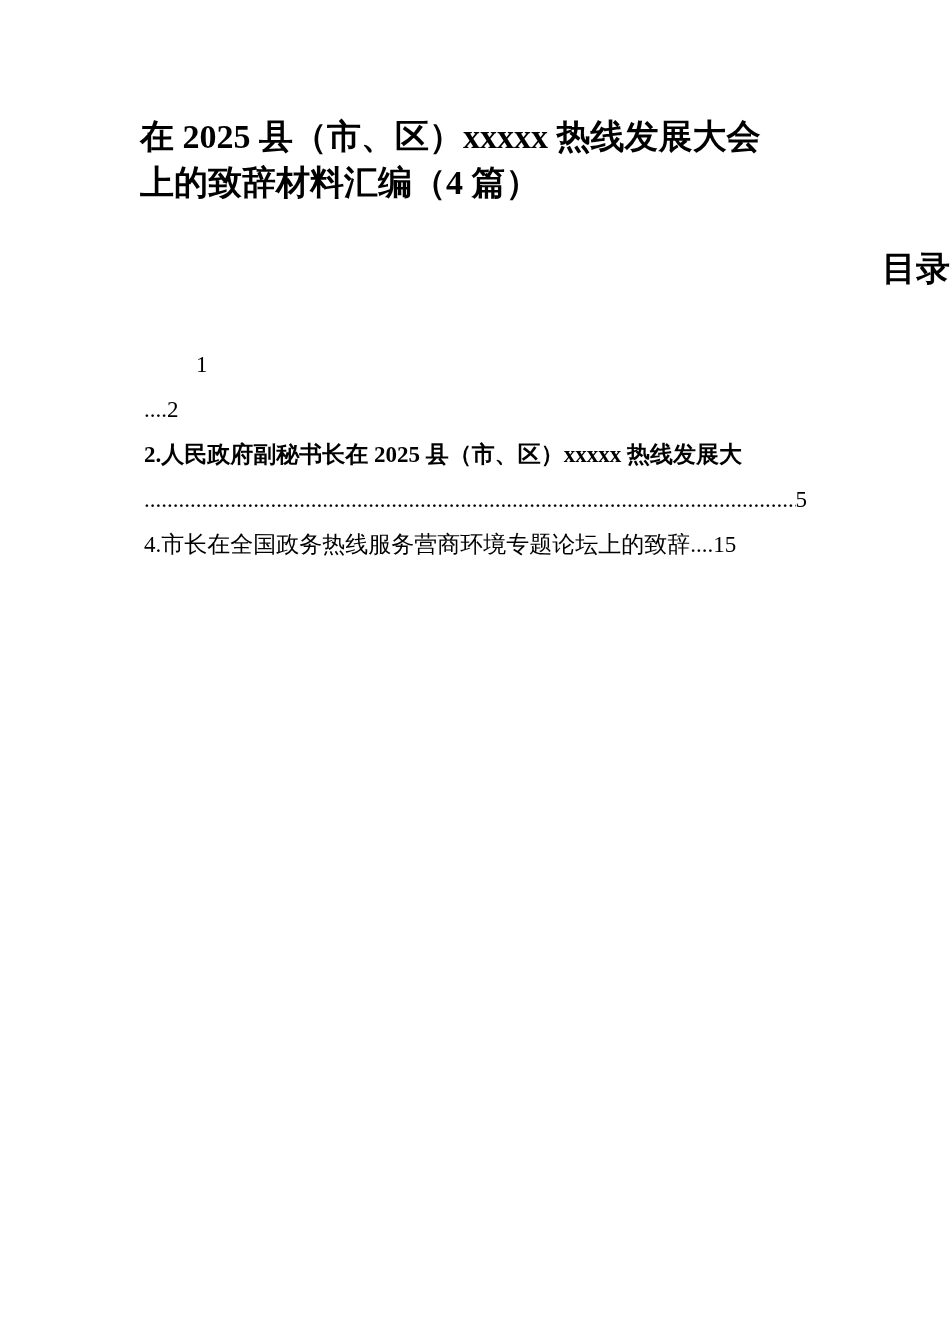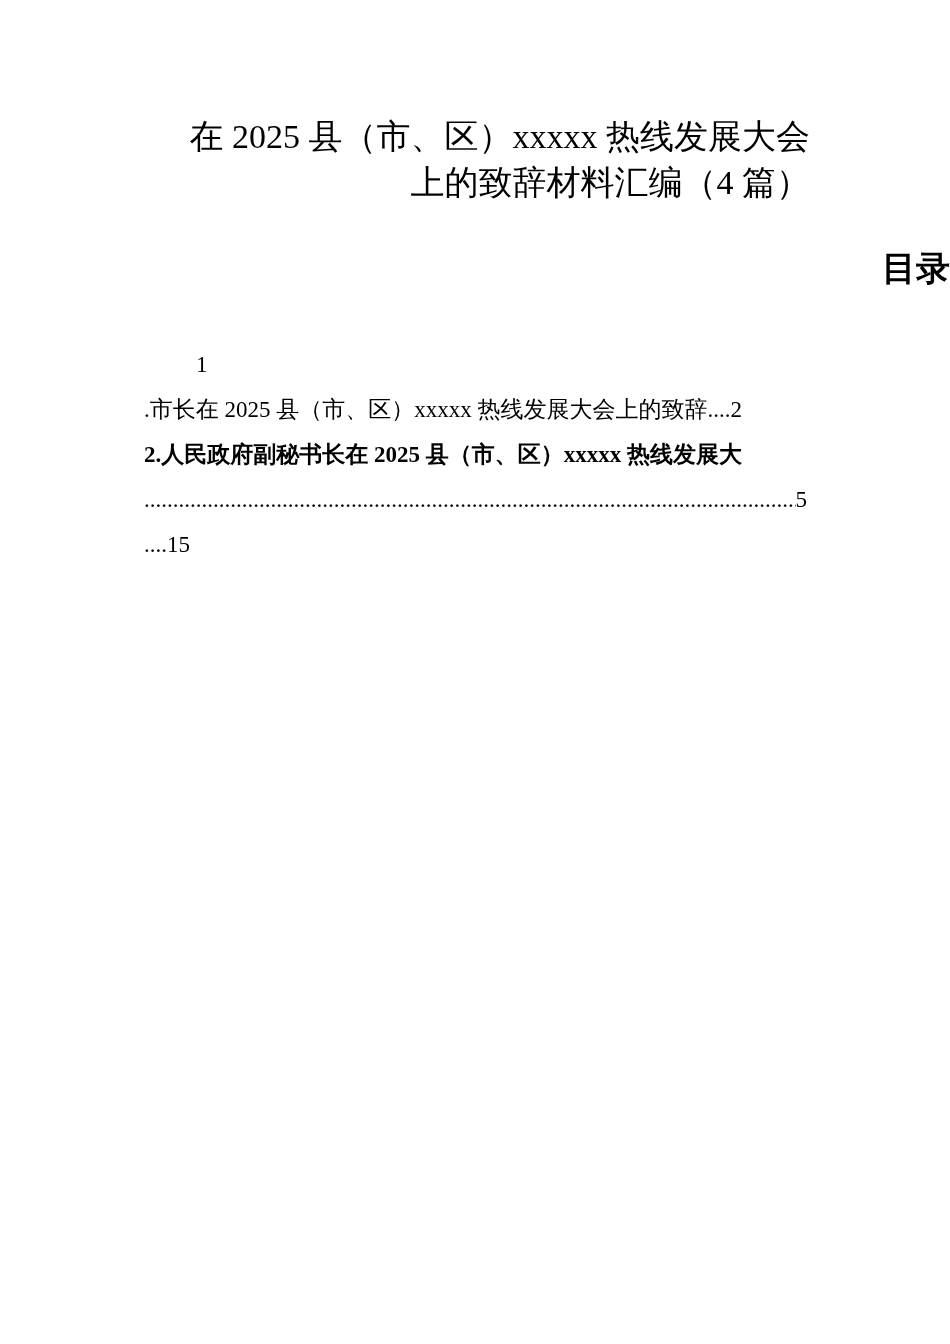--- a/index.html
+++ b/index.html
@@ -19,23 +19,23 @@
       position: absolute;
       left: 0; top: 0;
       width: 950px;
       height: 1344px;
       background: #ffffff;
     }
     .title {
       position: absolute;
       left: 140px;
       width: 670px;
-      text-align: right;
+      text-align: left;
       font-size: 34px;
-      font-weight: normal;
+      font-weight: bold;
       line-height: 46px;
       top: 114px;
     }
     .title .line { display: block; white-space: nowrap; }
     .toc-heading {
       position: absolute;
       left: 0;
       width: 950px;
       top: 246px;
       text-align: right;
@@ -84,35 +84,35 @@
   </div>
 
   <div class="toc-heading">目录</div>
 
   <div class="toc">
     <div class="toc-row num-line">
       <span>1</span>
     </div>
 
     <div class="toc-row">
-      <span class="text">.市长在 2025 县（市、区）xxxxx 热线发展大会上的致辞</span>
       <span class="text">....</span>
       <span class="page-num">2</span>
     </div>
 
     <div>
       <span class="cont">2.人民政府副秘书长在 2025 县（市、区）xxxxx 热线发展大</span>
       <div class="toc-row">
         <span class="dots"></span>
         <span class="page-num">5</span>
       </div>
     </div>
 
     <div>
     </div>
 
     <div class="toc-row">
+      <span class="text">4.市长在全国政务热线服务营商环境专题论坛上的致辞</span>
       <span class="text">....</span>
       <span class="page-num">15</span>
     </div>
   </div>
 
 </div>
 
 </body></html>

